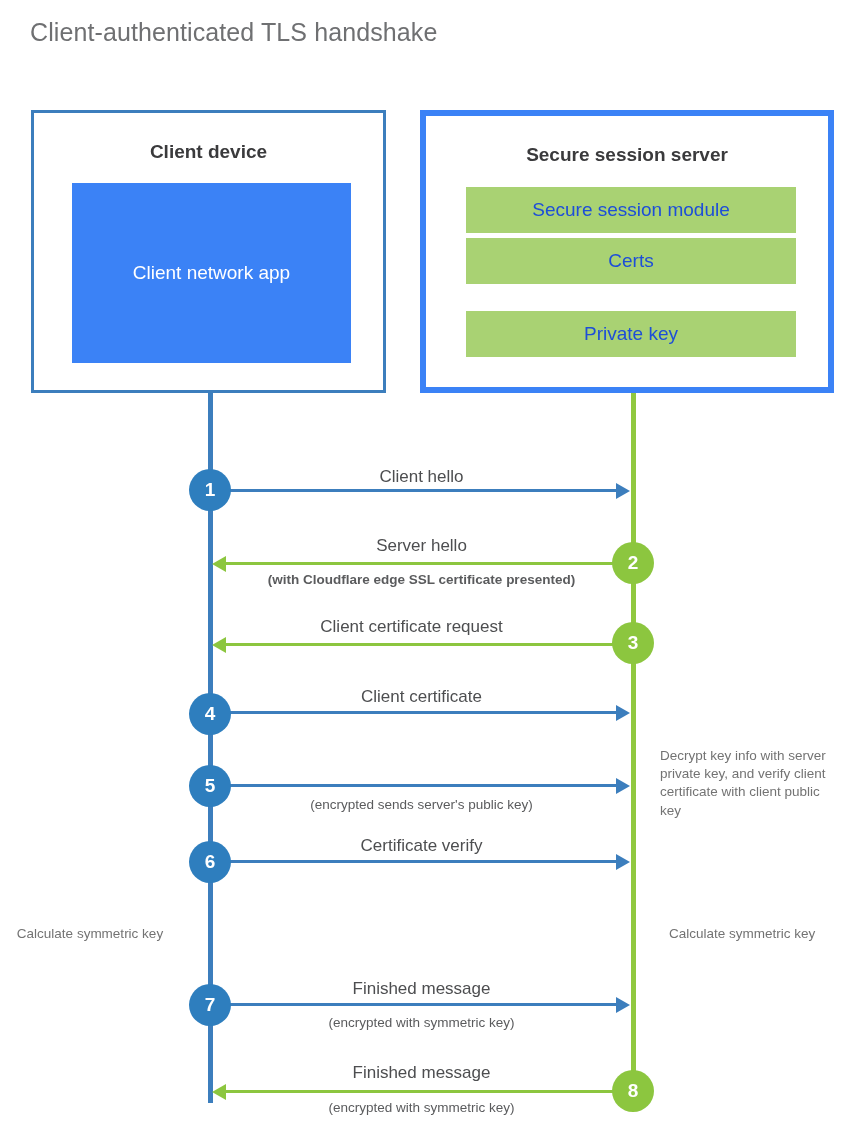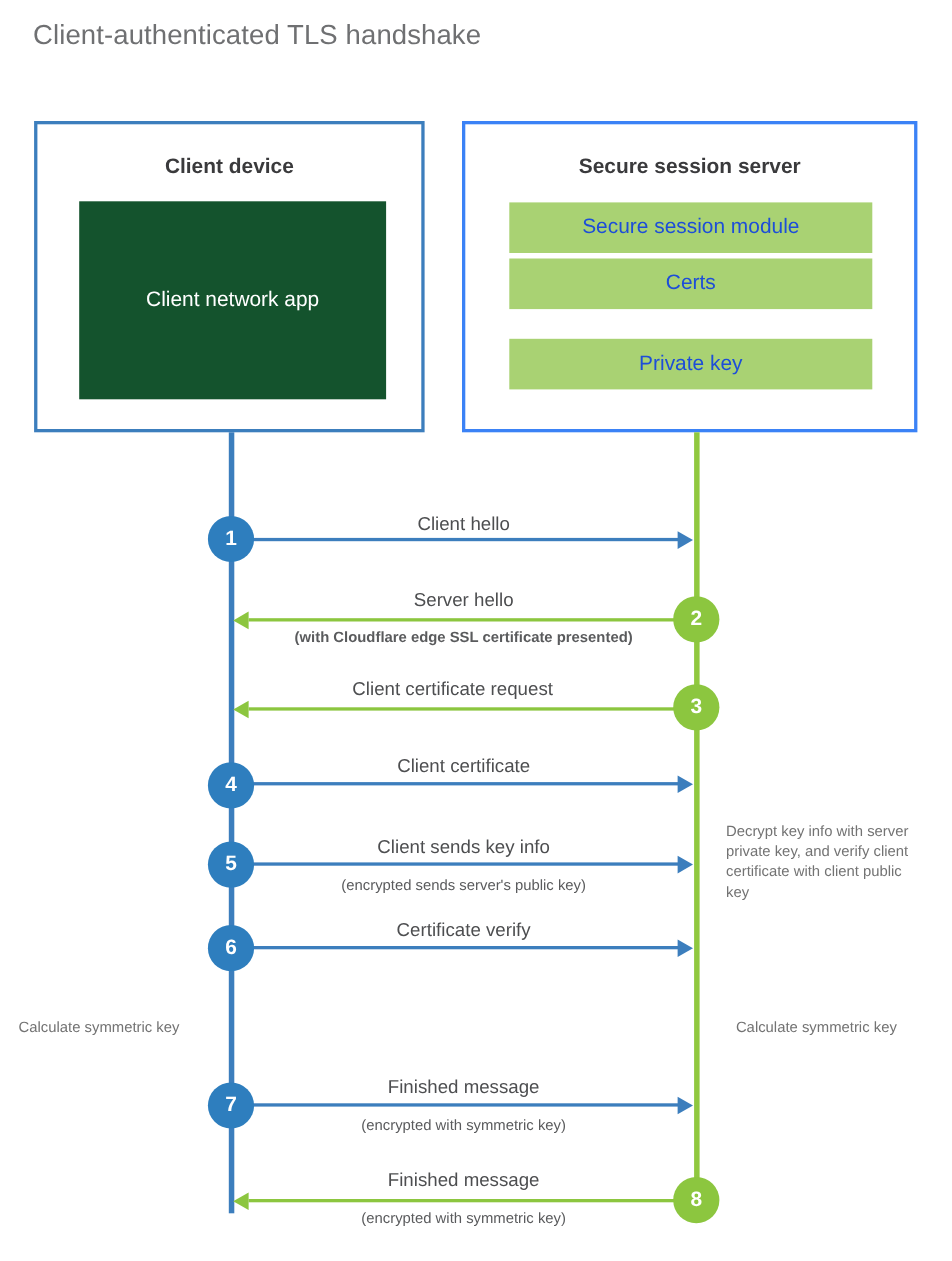--- a/index.html
+++ b/index.html
@@ -41,40 +41,40 @@
     top: 110px;
     width: 355px;
     height: 283px;
     border: 3px solid #3c7ebd;
   }
   .party-box.server {
     left: 420px;
     top: 110px;
     width: 414px;
     height: 283px;
-    border: 3px solid #3b82f6;
+    border: 6px solid #3b82f6;
   }
   .party-title {
     position: absolute;
     left: 0;
     right: 0;
     top: 28px;
     text-align: center;
     font-size: 19px;
     font-weight: bold;
     color: #3a3a3c;
   }
 
   .client-app {
     position: absolute;
     left: 38px;
     top: 70px;
     width: 279px;
     height: 180px;
-    background: #14532d;
+    background: #3b82f6;
     color: #ffffff;
     font-size: 19px;
     display: flex;
     align-items: center;
     justify-content: center;
     text-align: center;
     line-height: 1.25;
   }
 
   .server-item {
@@ -215,21 +215,20 @@
   <div class="msg-label" style="left:200px; top:617px; width:423px;">Client certificate request</div>
   <div class="arrow-line green" style="left:226px; top:643px; width:405px;"></div>
   <div class="arrow-head left green" style="left:212px; top:637px;"></div>
   <div class="step-circle green" style="top:622px;">3</div>
 
   <div class="msg-label" style="left:210px; top:687px; width:423px;">Client certificate</div>
   <div class="arrow-line blue" style="left:212px; top:711px; width:406px;"></div>
   <div class="arrow-head right blue" style="left:616px; top:705px;"></div>
   <div class="step-circle blue" style="top:693px;">4</div>
 
-  <div class="msg-label" style="left:210px; top:760px; width:423px;">Client sends key info</div>
   <div class="arrow-line blue" style="left:212px; top:784px; width:406px;"></div>
   <div class="arrow-head right blue" style="left:616px; top:778px;"></div>
   <div class="msg-sublabel" style="left:210px; top:797px; width:423px;">(encrypted sends server's public key)</div>
   <div class="step-circle blue" style="top:765px;">5</div>
 
   <div class="side-note right-note" style="top:747px;">Decrypt key info with server private key, and verify client certificate with client public key</div>
 
   <div class="msg-label" style="left:210px; top:836px; width:423px;">Certificate verify</div>
   <div class="arrow-line blue" style="left:212px; top:860px; width:406px;"></div>
   <div class="arrow-head right blue" style="left:616px; top:854px;"></div>

